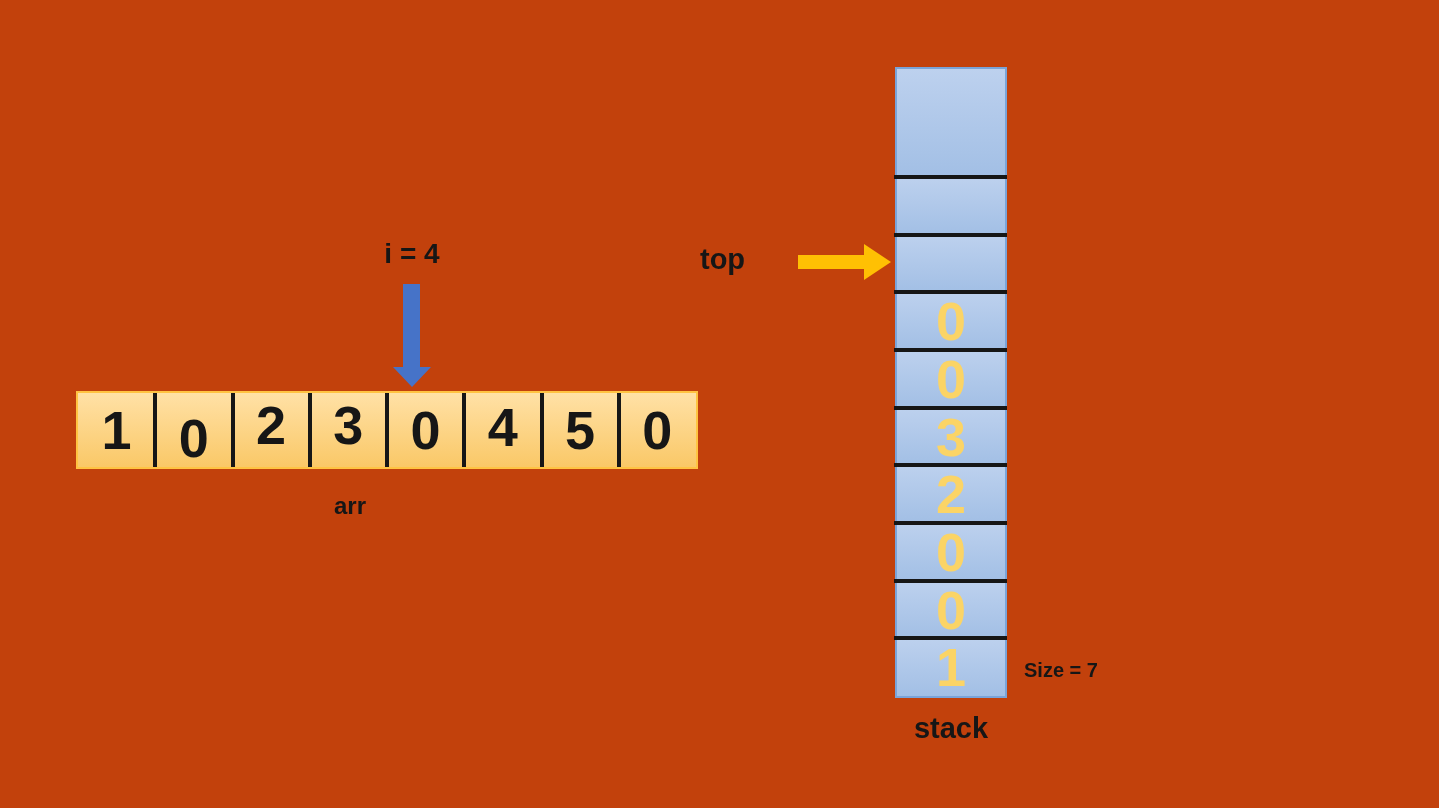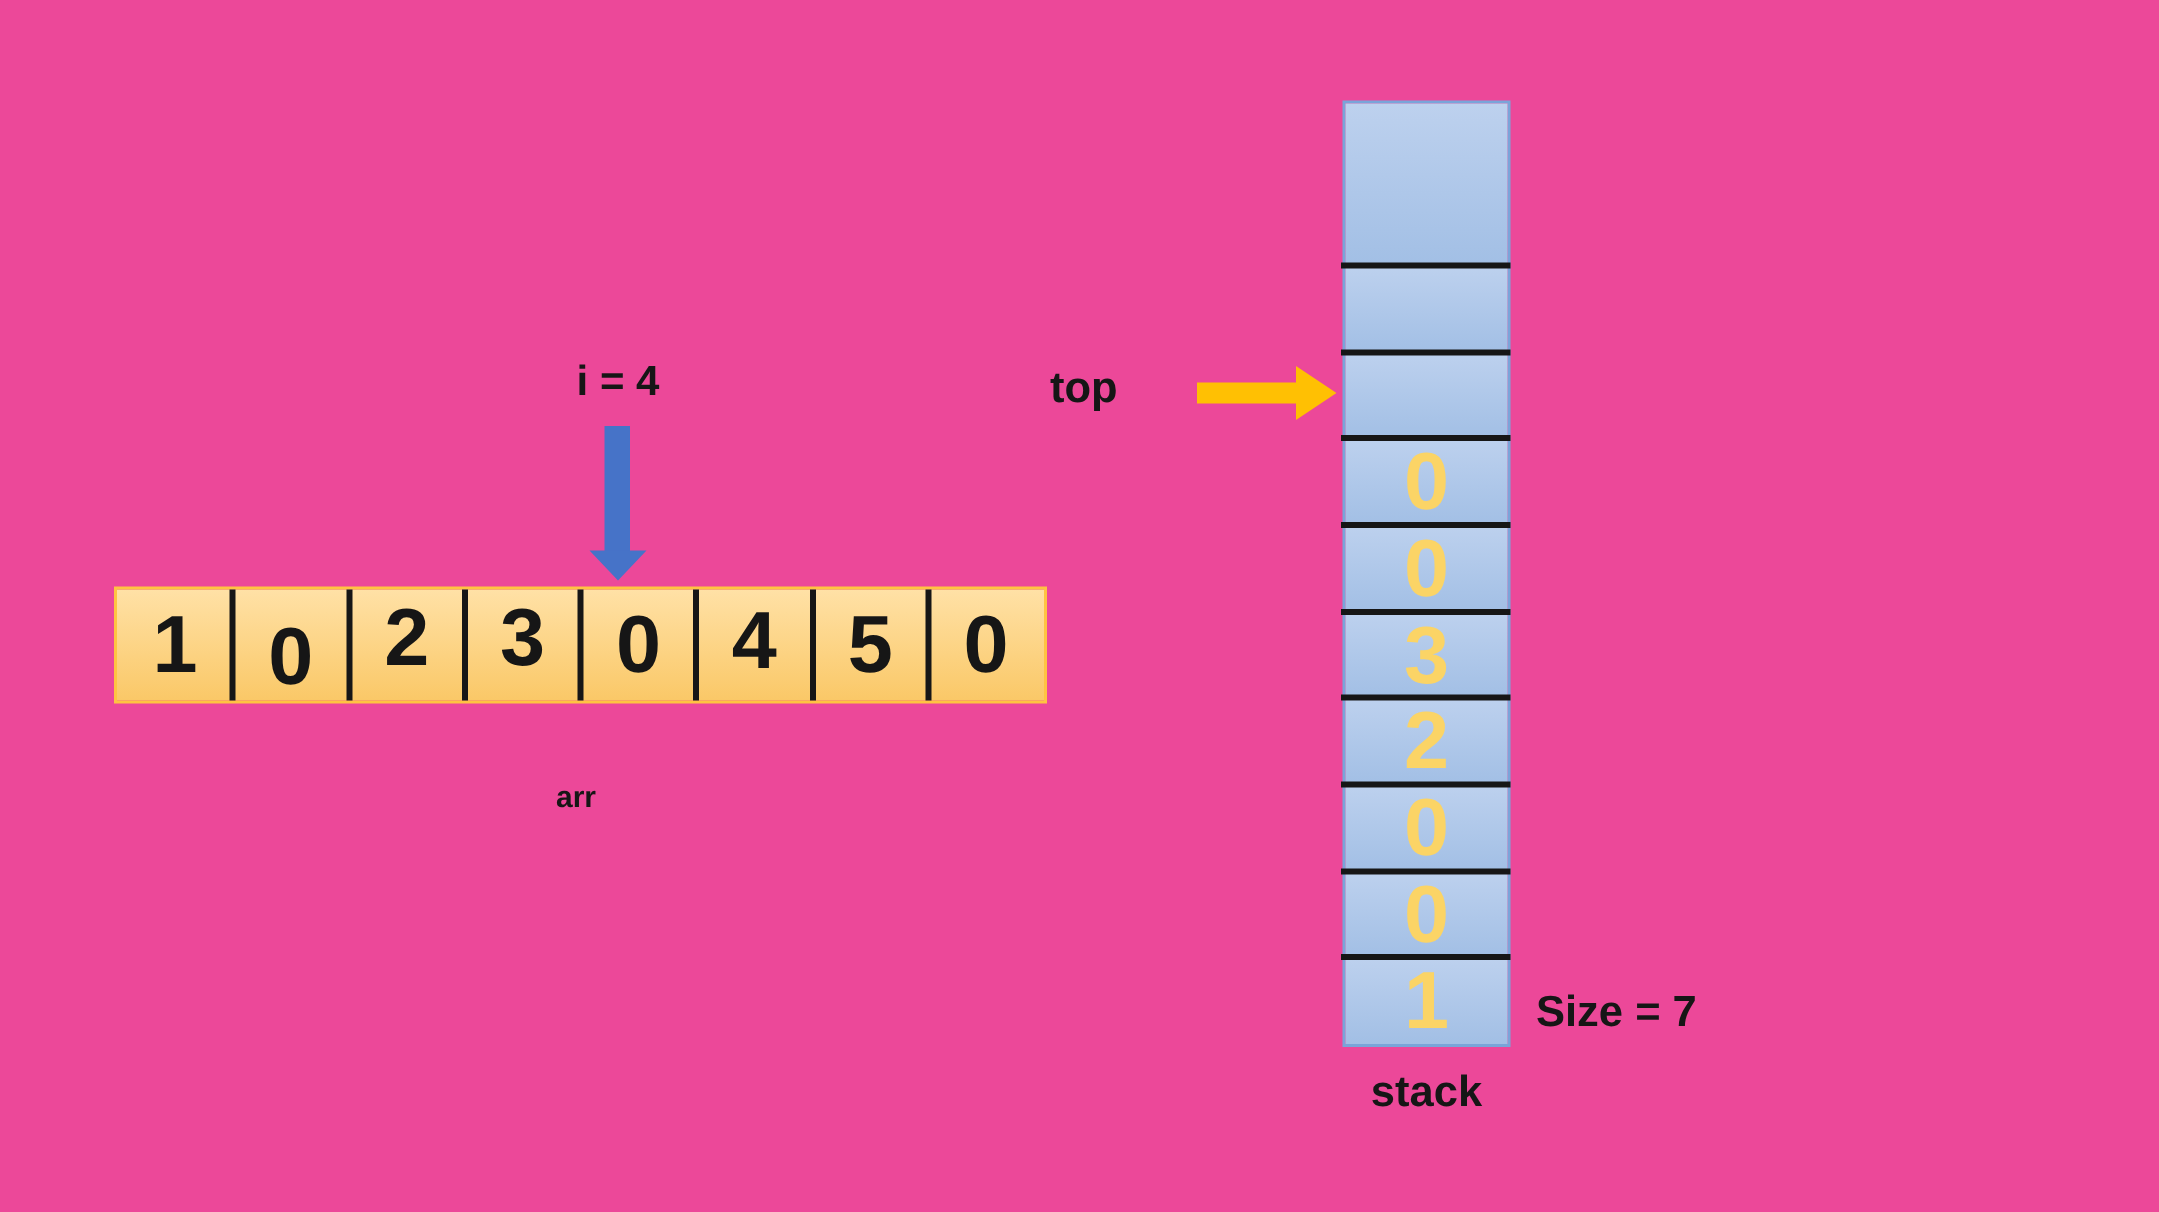--- a/index.html
+++ b/index.html
@@ -1,35 +1,35 @@
 <!DOCTYPE html>
 <html style="--text-color: #161616; --array-fill-top: #ffe1a6; --array-fill-bottom: #fac867; --array-border: #ffc342; --stack-fill-top: #bdd1ee; --stack-fill-bottom: #a2bfe5; --stack-border: #7aa4d9; --stack-digit: #fbd466; --blue-arrow: #4673c8; --gold-arrow: #ffc003;"><head>
 <meta charset="utf-8">
 <style>
   * { margin: 0; padding: 0; box-sizing: border-box; }
   html, body { background: #ffffff; }
   .canvas {
     position: relative;
     width: 1439px;
     height: 808px;
-    background: #ec4899;
+    background: #c2410c;
     font-family: "Liberation Sans", sans-serif;
     overflow: hidden;
   }
 
   .lbl {
     position: absolute;
     font-weight: 700;
     color: var(--text-color);
     white-space: pre;
   }
   #i-label      { left: 352px; top: 238px; width: 120px; text-align: center; font-size: 28px; }
-  #arr-label    { left: 334px; top: 521px; width: 100px; text-align: center; font-size: 20px; }
+  #arr-label    { left: 334px; top: 492px; width: 100px; font-size: 24px; }
   #top-label    { left: 700px; top: 243px; width: 74px;   font-size: 29px; }
-  #size-label   { left: 1024px; top: 659px; font-size: 29px; }
+  #size-label   { left: 1024px; top: 659px; font-size: 20px; }
   #stack-label  { left: 896px; top: 712px; width: 110px; text-align: center; font-size: 29px; }
 
   
   .down-arrow-shaft {
     position: absolute; left: 403px; top: 284px;
     width: 17px; height: 84px;
     background: var(--blue-arrow);
   }
   .down-arrow-head {
     position: absolute; left: 393px; top: 367px;

